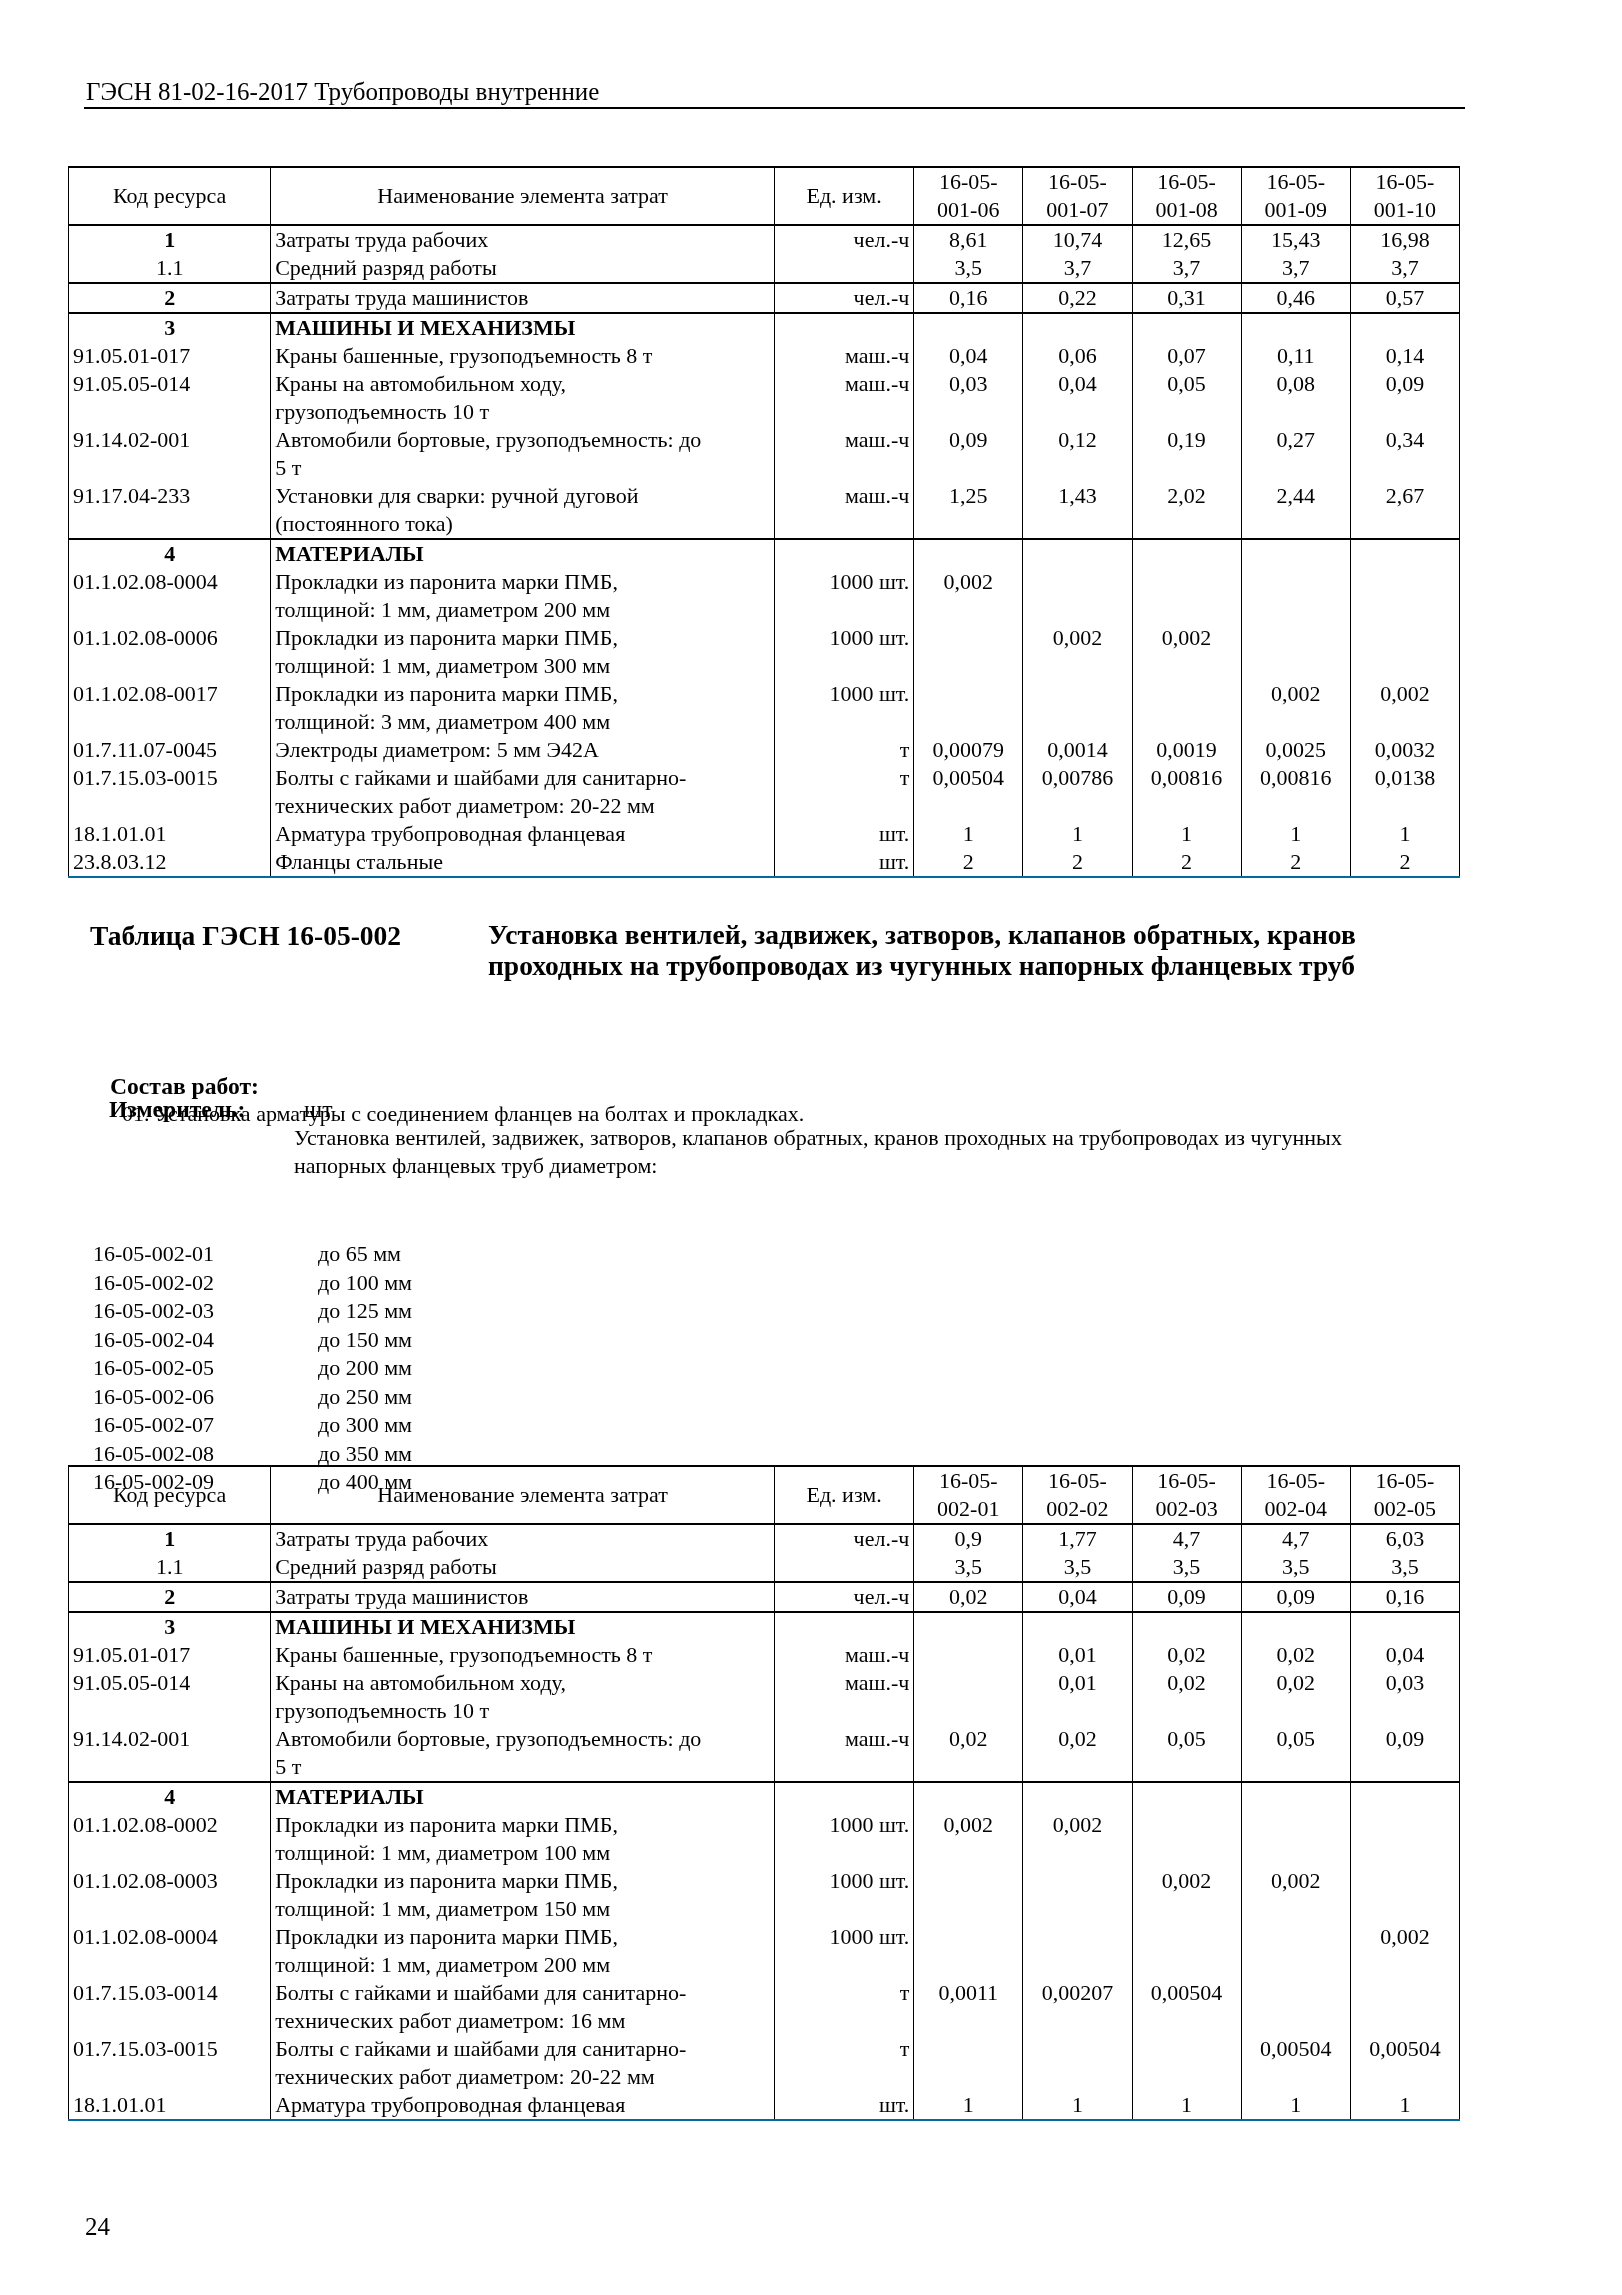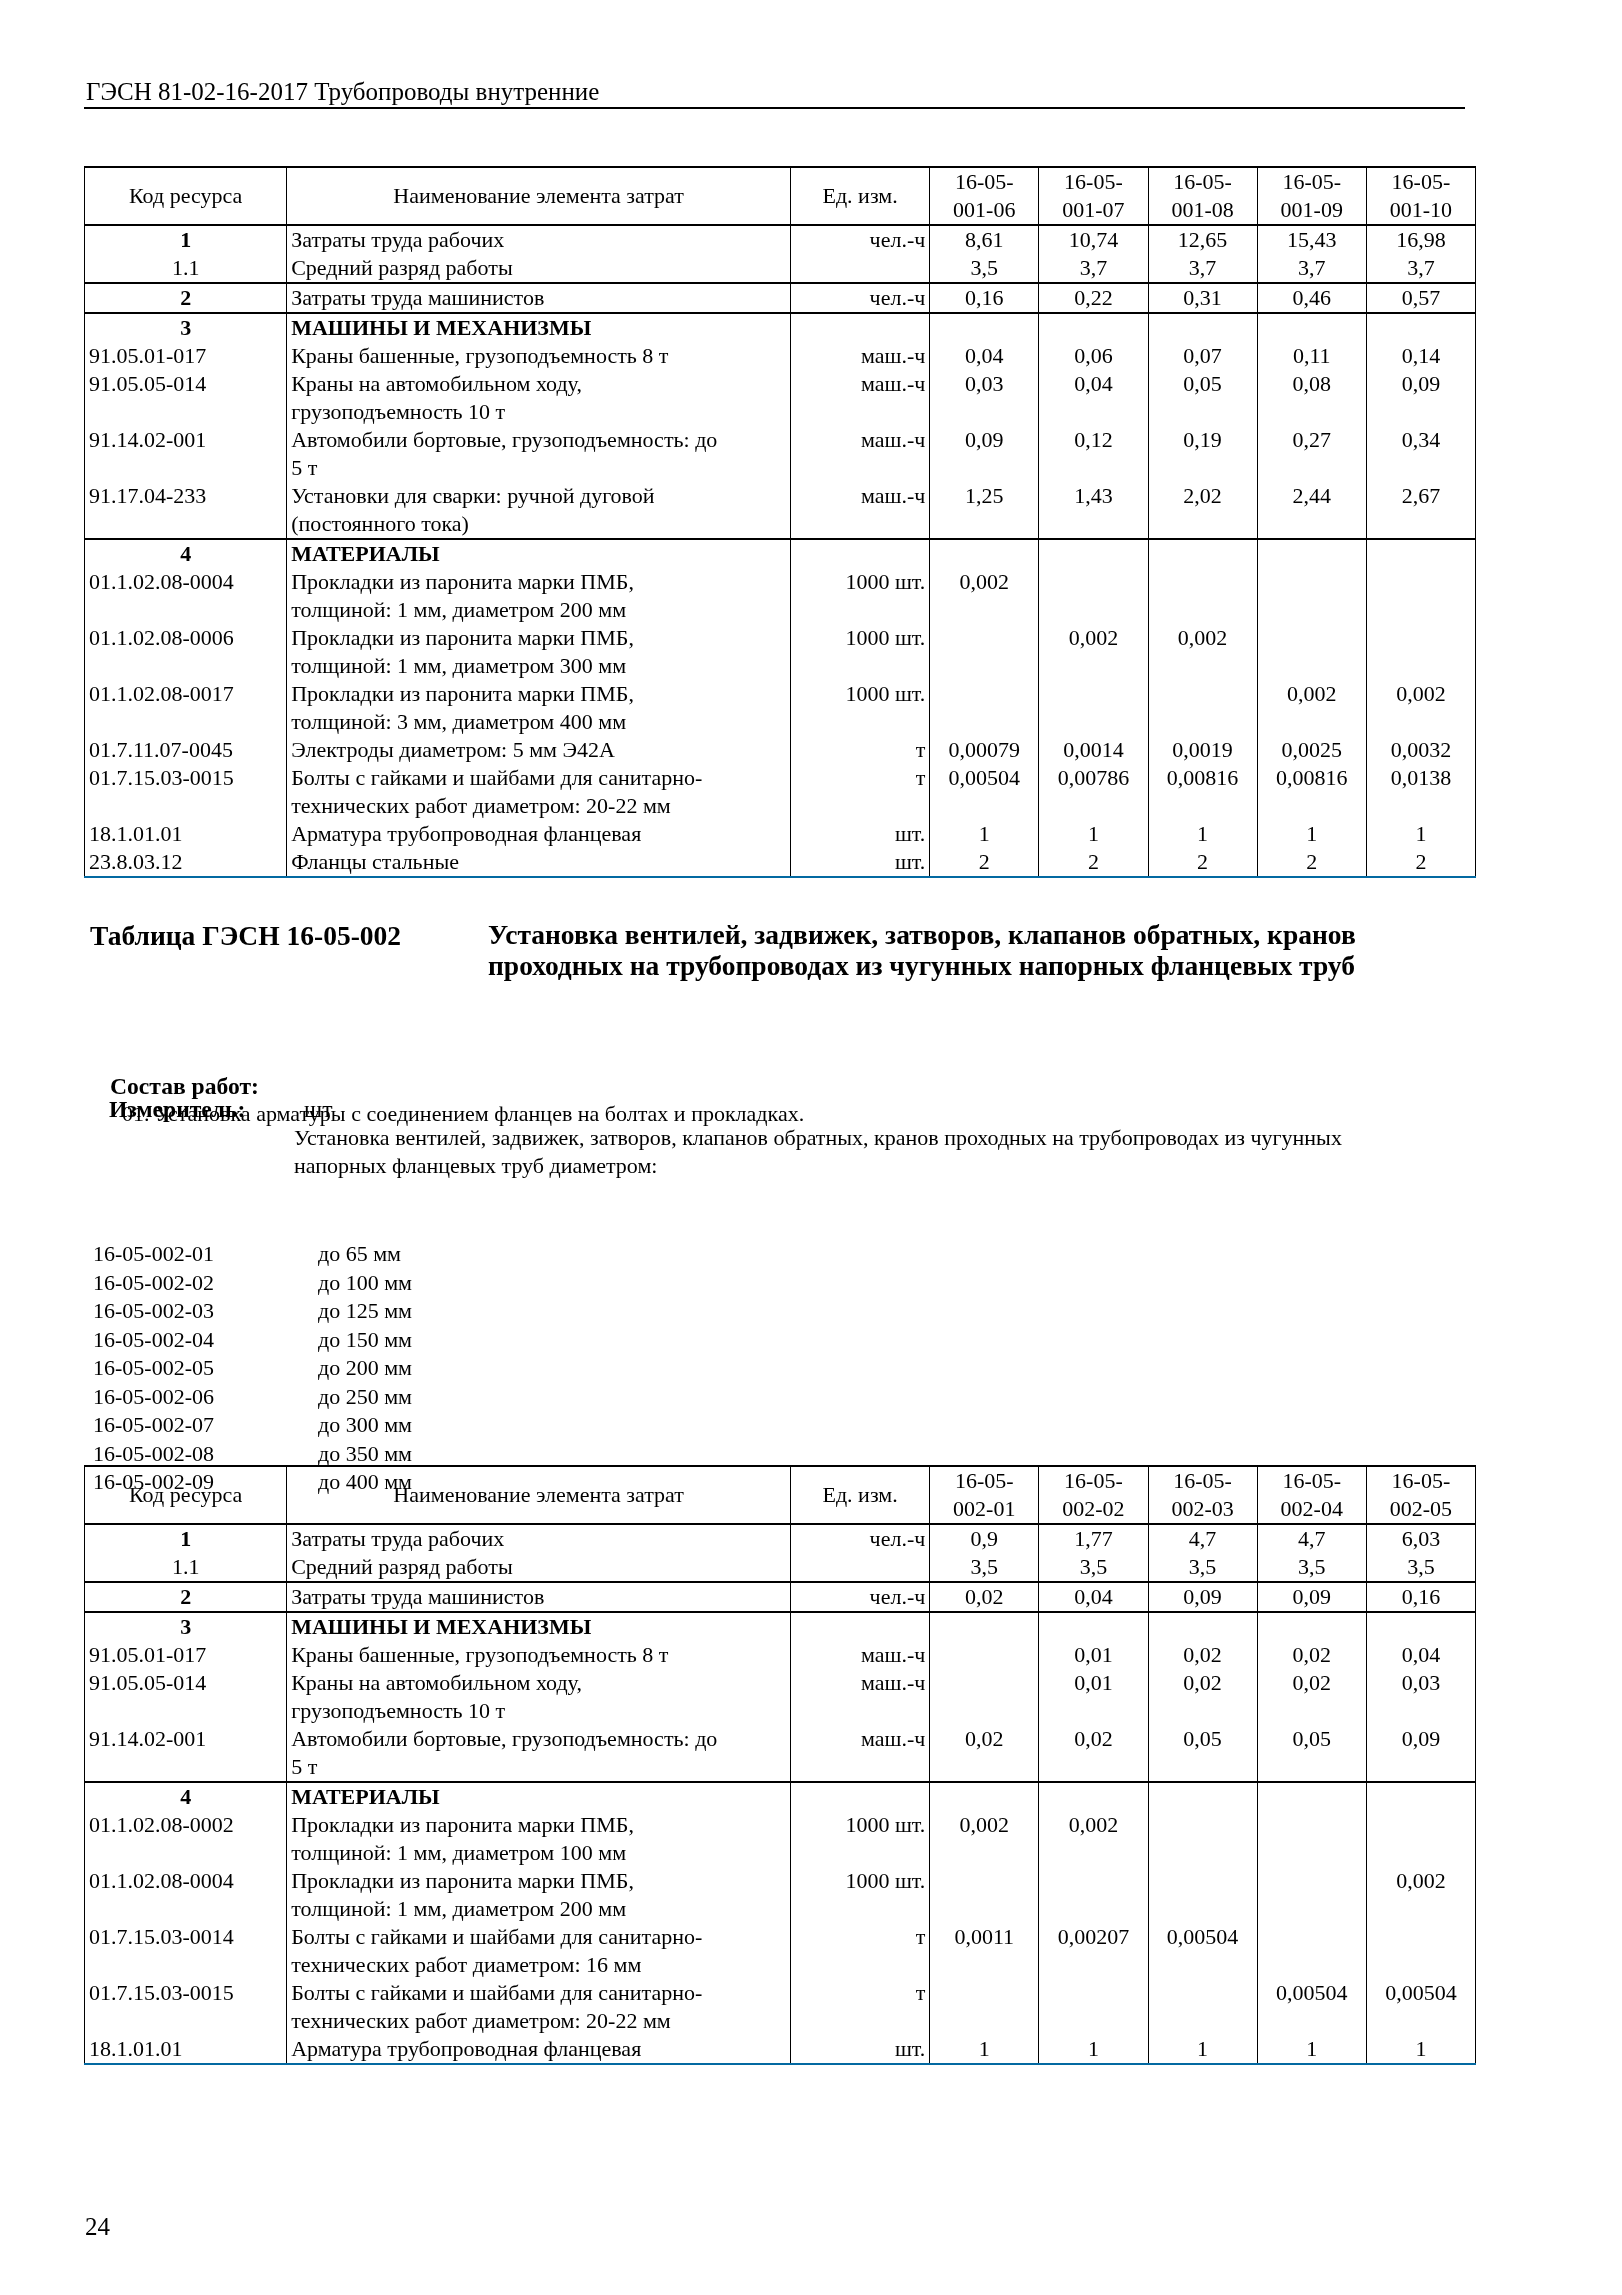--- a/index.html
+++ b/index.html
@@ -2,21 +2,21 @@
 <html style="font-size:10.5px"><head>
 <meta charset="utf-8">
 <style>
   html, body { margin: 0; padding: 0; background: #ffffff; }
   body { width: 1623px; height: 2295px; position: relative; overflow: hidden;
          font-family: "Liberation Serif", serif; color: #000; font-size: 22px; }
   .abs { position: absolute; }
   #page-header { left: 86px; top: 77px; font-size: 25px; line-height: 29px; white-space: nowrap; }
   #header-rule { left: 84px; top: 107px; width: 1381px; height: 2px; background: #000; }
 
-  table.gesn { position: absolute; left: 84px; width: 1392px; border-collapse: collapse;
+  table.gesn { position: absolute; left: 68px; width: 1392px; border-collapse: collapse;
                font-size: 22px; line-height: 28px; table-layout: fixed; }
   table.gesn td, table.gesn th { border-left: 1.3px solid #000; border-right: 1.3px solid #000;
                padding: 0 3.9px; vertical-align: top; font-weight: normal; }
   table.gesn th { border-top: 2px solid #000; border-bottom: 2px solid #000; text-align: center;
                vertical-align: middle; height: 56px; }
   table.gesn col.c-code { width: 202px; }
   table.gesn col.c-name { width: 503px; }
   table.gesn col.c-unit { width: 139px; }
   table.gesn col.c-val  { width: 109px; }
   table.gesn td.code { text-align: left; white-space: nowrap; padding-left: 3.9px; }
@@ -483,20 +483,33 @@
           <div>толщиной: 1 мм, диаметром 100 мм</div>
         </td>
         <td class="unit">1000 шт.</td>
         <td class="val">0,002</td>
         <td class="val">0,002</td>
         <td class="val"></td>
         <td class="val"></td>
         <td class="val"></td>
       </tr>
       <tr>
+        <td class="code">01.1.02.08-0003</td>
+        <td>
+          <div>Прокладки из паронита марки ПМБ,</div>
+          <div>толщиной: 1 мм, диаметром 150 мм</div>
+        </td>
+        <td class="unit">1000 шт.</td>
+        <td class="val"></td>
+        <td class="val"></td>
+        <td class="val">0,002</td>
+        <td class="val">0,002</td>
+        <td class="val"></td>
+      </tr>
+      <tr>
         <td class="code">01.1.02.08-0004</td>
         <td>
           <div>Прокладки из паронита марки ПМБ,</div>
           <div>толщиной: 1 мм, диаметром 200 мм</div>
         </td>
         <td class="unit">1000 шт.</td>
         <td class="val"></td>
         <td class="val"></td>
         <td class="val"></td>
         <td class="val"></td>

